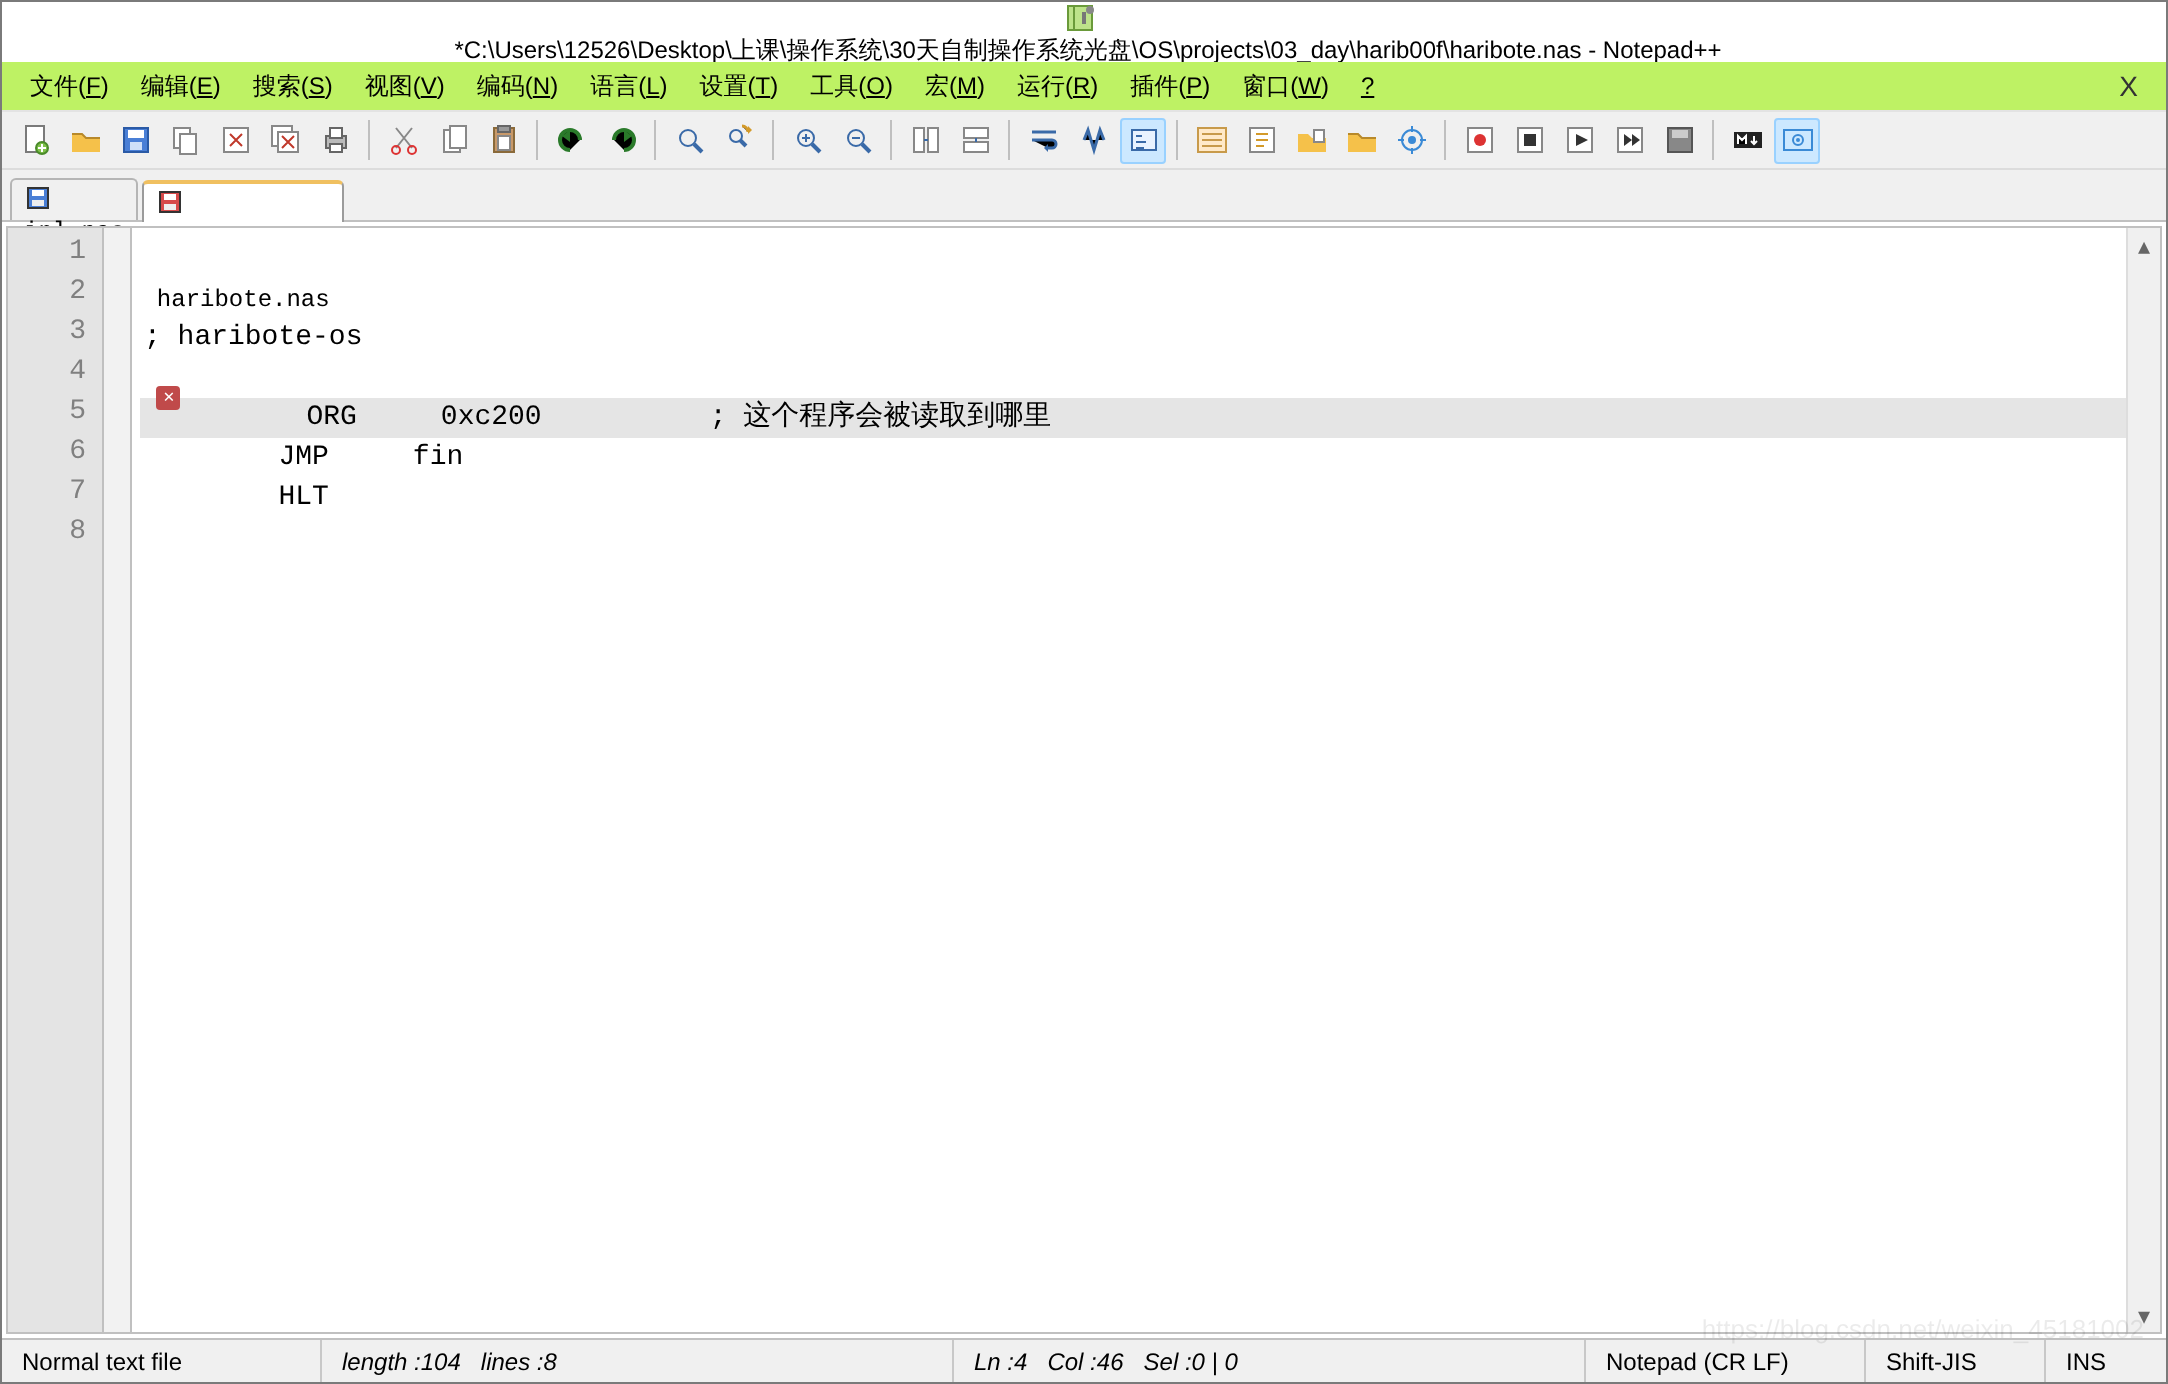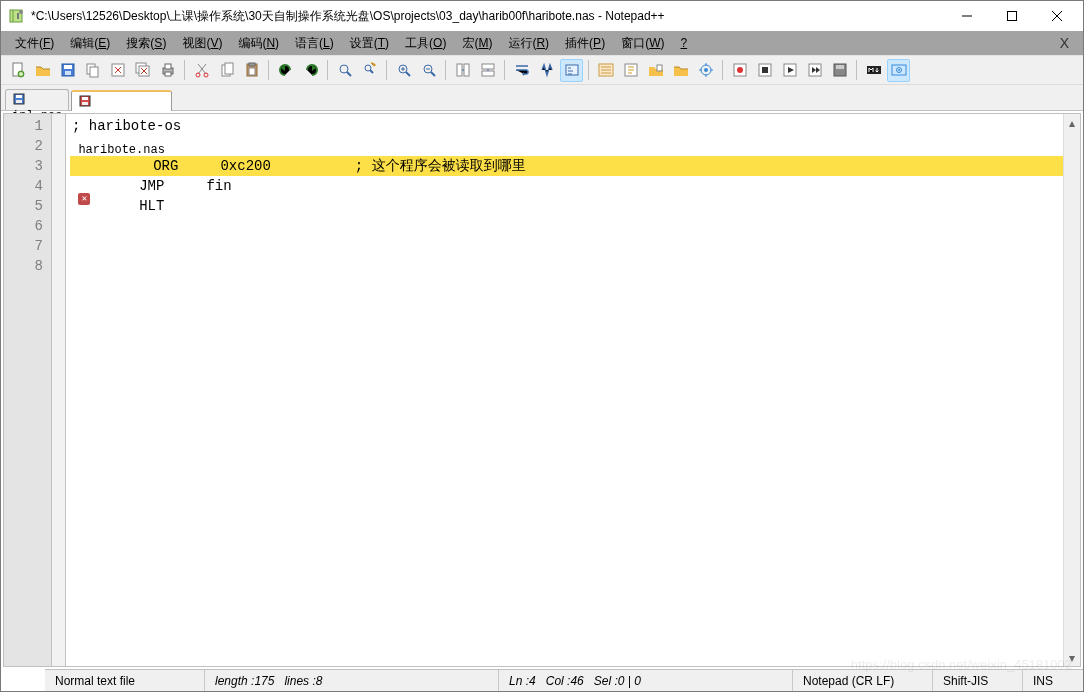--- a/index.html
+++ b/index.html
@@ -16,38 +16,39 @@
   }
   
   .titlebar {
     height: 30px;
     background: #ffffff;
     display: flex;
     align-items: center;
     padding: 0 4px 0 8px;
     font-size: 12px;
     color: #000;
+    flex-direction: column;
   }
   .titlebar .app-ico {
     width: 16px; height: 16px;
     margin-right: 6px;
     display: inline-flex; align-items: center; justify-content: center;
   }
   .titlebar .title-text { flex: 0 0 auto; }
   .titlebar .spacer { flex: 1; }
   .titlebar .win-btn {
     width: 45px; height: 28px;
     display: flex; align-items: center; justify-content: center;
     color: #000;
   }
 
   
   .menubar {
     height: 24px;
-    background: #a3a3a3;
+    background: #bef264;
     display: flex;
     align-items: center;
     padding: 0 6px;
     color: #000;
   }
   .menubar .menu-item {
     padding: 2px 8px;
     font-size: 12px;
     cursor: default;
   }
@@ -162,43 +163,43 @@
   }
   .code-area {
     flex: 1;
     font-family: Consolas, "Courier New", monospace;
     font-size: 14px;
     line-height: 20px;
     padding: 2px 0 2px 4px;
     white-space: pre;
     color: #000000;
     position: relative;
+    margin-top: 43px;
   }
   .code-line { height: 20px; padding-left: 2px; }
-  .code-line.hl { background: #fde047; padding-left: 16px; }
+  .code-line.hl { background: #e5e5e5; padding-left: 16px; }
 
   .vscroll {
     width: 17px;
     background: #f0f0f0;
     border-left: 1px solid #ddd;
     display: flex; flex-direction: column;
   }
   .vscroll .arrow { height: 17px; display:flex; align-items:center; justify-content:center; color:#666;}
   .vscroll .track { flex:1; background:#f0f0f0; }
 
   
   .statusbar {
     height: 22px;
     background: #f0f0f0;
     border-top: 1px solid #c0c0c0;
     display: flex;
     align-items: center;
     font-size: 12px;
     color: #000;
-    margin-left: 44px;
   }
   .statusbar .cell {
     padding: 0 10px;
     border-right: 1px solid #c8c8c8;
     height: 100%;
     display: flex;
     align-items: center;
     white-space: nowrap;
   }
   .statusbar .cell.wide { flex: 0 0 160px; }
@@ -528,21 +529,21 @@
   <div class="vscroll">
     <div class="arrow">▴</div>
     <div class="track"></div>
     <div class="arrow">▾</div>
   </div>
 </div>
 
 <div class="statusbar">
   <div class="cell wide">Normal text file</div>
   <div class="cell grow">
-    <span>length : </span><span>175</span>
+    <span>length : </span><span>104</span>
     &nbsp;&nbsp;&nbsp;
     <span>lines : </span><span>8</span>
   </div>
   <div class="cell grow">
     <span>Ln : </span><span>4</span>
     &nbsp;&nbsp;&nbsp;
     <span>Col : </span><span>46</span>
     &nbsp;&nbsp;&nbsp;
     <span>Sel : </span><span>0 | 0</span>
   </div>

